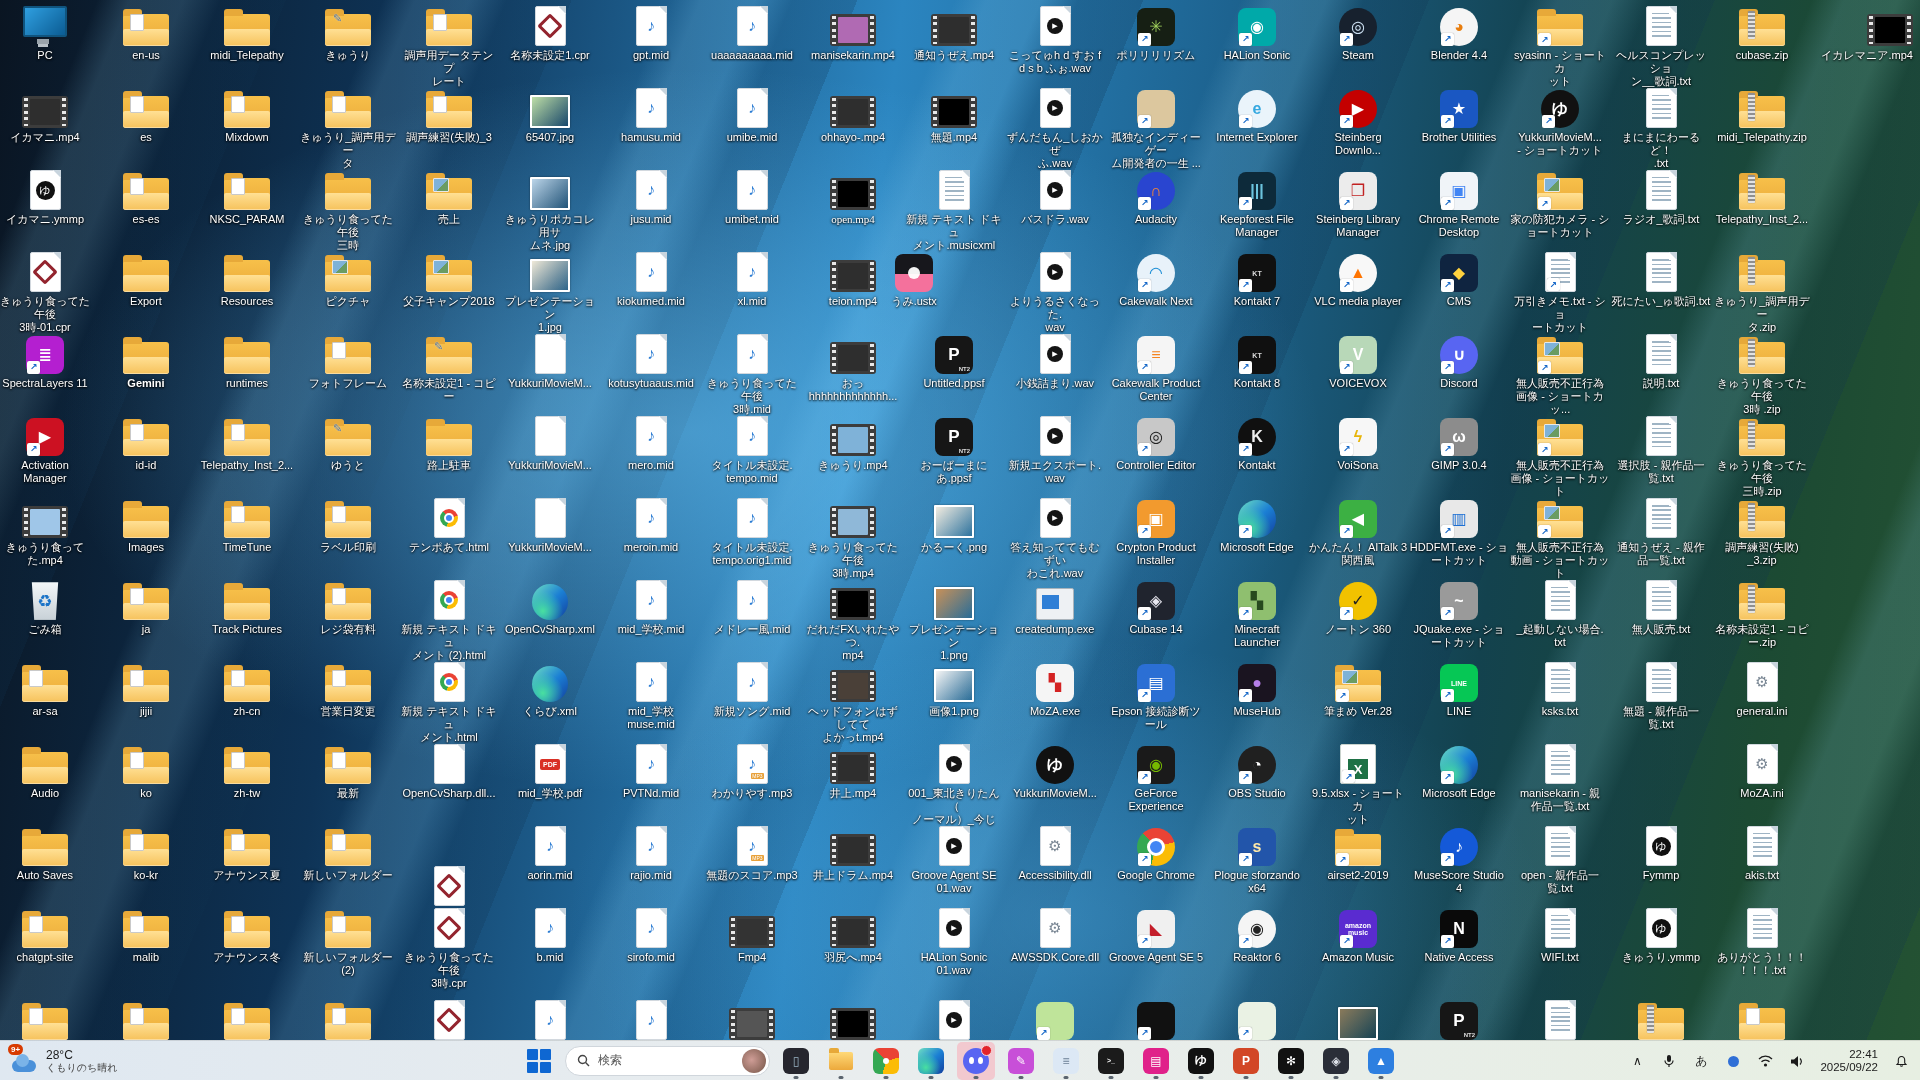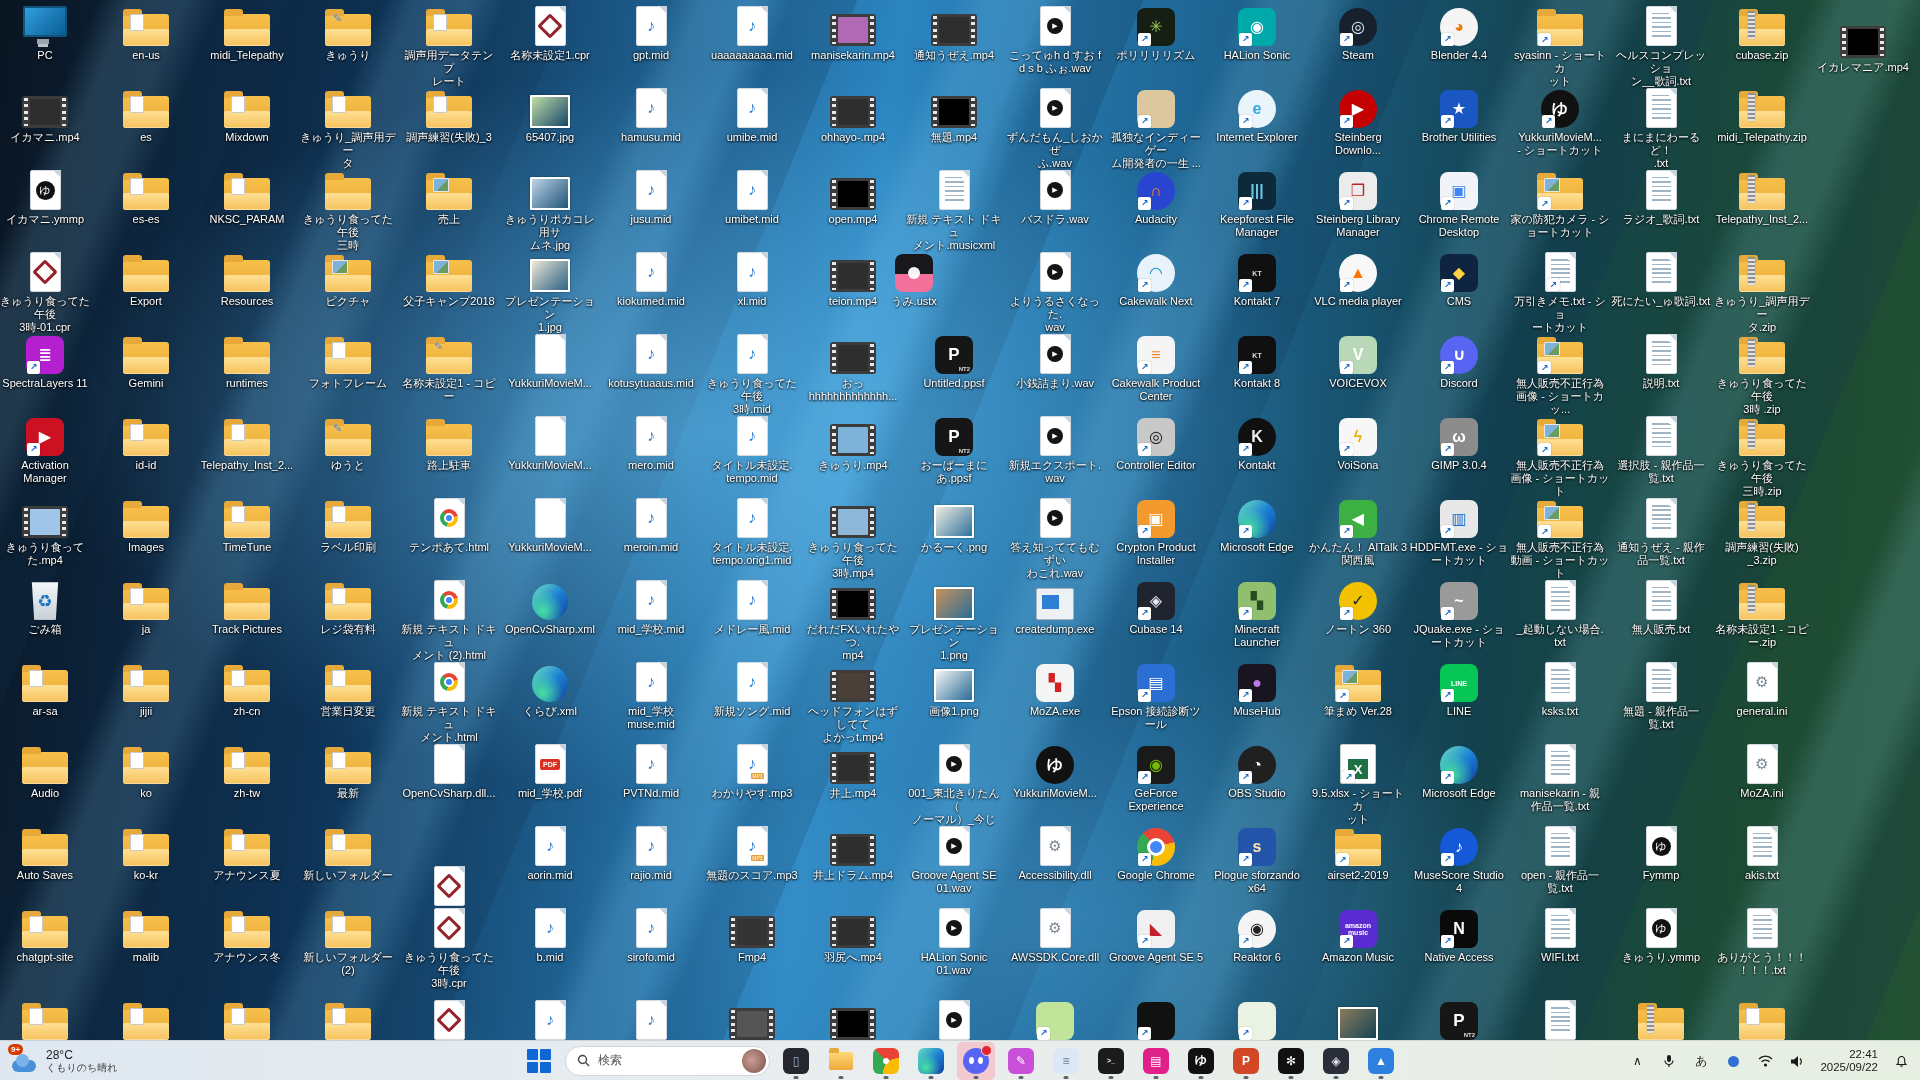--- a/index.html
+++ b/index.html
@@ -258,21 +258,21 @@
     </div>
     <div class="cell" style="left: 1712px; top: 4px;">
       <div class="ic">
         <span class="f-base">
           <span class="f-front"></span>
           <span class="f-zip"></span>
         </span>
       </div>
       <div class="lab">cubase.zip</div>
     </div>
-    <div class="cell" style="left: 1813px; top: 16px;">
+    <div class="cell" style="left: 1813px; top: 4px; align-items: flex-end;">
       <div class="ic">
         <span class="v-base">
           <span class="v-center" style="background: rgb(0, 0, 0);"></span>
         </span>
       </div>
       <div class="lab">イカレマニア.mp4</div>
     </div>
     <div class="cell" style="left: -5px; top: 86px;">
       <div class="ic">
         <span class="v-base">
@@ -478,21 +478,21 @@
       <div class="lab">jusu.mid</div>
     </div>
     <div class="cell" style="left: 702px; top: 168px;">
       <div class="ic">
         <span class="d-base">
           <span class="g-mid">♪</span>
         </span>
       </div>
       <div class="lab">umibet.mid</div>
     </div>
-    <div class="cell" style="left: 803px; top: 168px;">
+    <div class="cell" style="left: 803px; top: 168px; font-family: Liberation Serif, serif;">
       <div class="ic">
         <span class="v-base">
           <span class="v-center" style="background: rgb(0, 0, 0);"></span>
         </span>
       </div>
       <div class="lab">open.mp4</div>
     </div>
     <div class="cell" style="left: 904px; top: 168px;">
       <div class="ic">
         <span class="d-base">
@@ -707,21 +707,21 @@
       </div>
       <div class="lab">きゅうり_調声用デー
 タ.zip</div>
     </div>
     <div class="cell" style="left: -5px; top: 332px;">
       <div class="ic">
         <span class="a-tile" style="background: rgb(180, 31, 208); color: rgb(255, 255, 255); white-space: pre-line; position: relative;">≣<span class="lnk">↗</span></span>
       </div>
       <div class="lab">SpectraLayers 11</div>
     </div>
-    <div class="cell" style="left: 96px; top: 332px;">
+    <div class="cell" style="left: 96px; top: 332px; font-weight: bold;">
       <div class="ic">
         <span class="f-base">
           <span class="f-front"></span>
         </span>
       </div>
       <div class="lab">Gemini</div>
     </div>
     <div class="cell" style="left: 197px; top: 332px;">
       <div class="ic">
         <span class="f-base">

